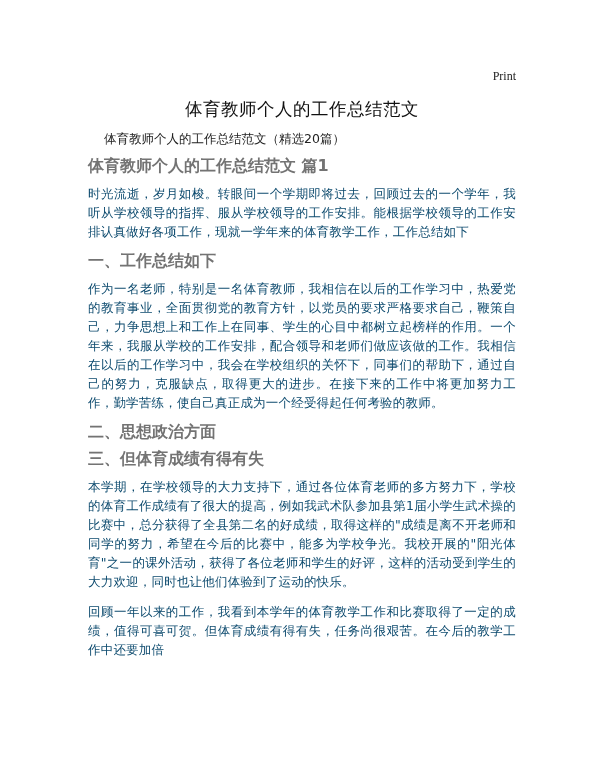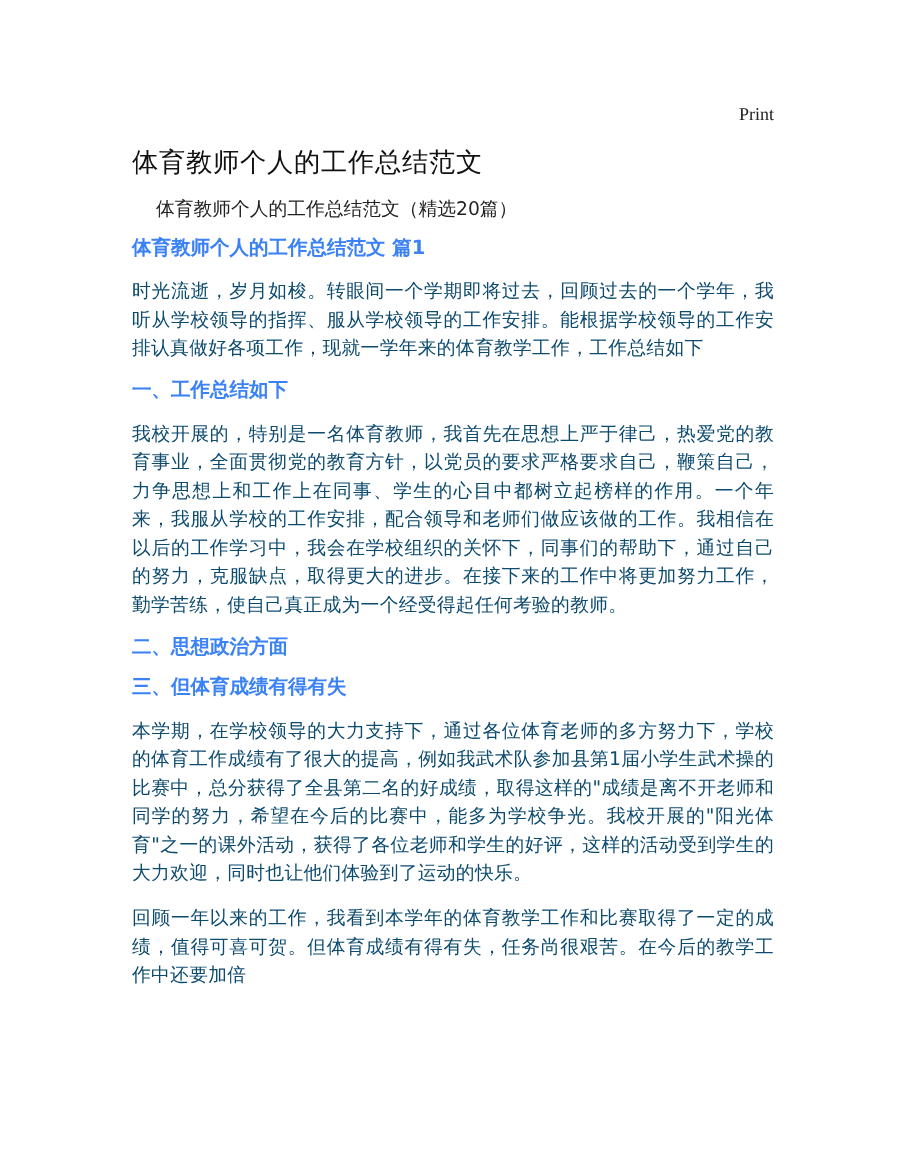--- a/index.html
+++ b/index.html
@@ -25,37 +25,38 @@
       font-family: "Liberation Serif", "DejaVu Serif", serif;
       font-size: 12px;
       color: #222;
       line-height: 16px;
       margin: 0 0 14px 0;
       text-align: right;
     }
     .doc-title {
       font-size: 17.5px;
       font-weight: normal;
+      text-align: center;
       margin: 0 0 10px 0;
       line-height: 22px;
       letter-spacing: 0.5px;
       color: #111;
     }
     .doc-subtitle {
       font-size: 12.5px;
       line-height: 18px;
       margin: 0 0 9px 16px;
       color: #222;
     }
     .section-heading {
-      font-size: 13px;
+      font-size: 16px;
       font-weight: bold;
       line-height: 18px;
       margin: 0 0 9px 0;
-      color: #3b82f6;
+      color: #737373;
     }
     .paragraph {
       font-size: 12.5px;
       line-height: 19px;
       margin: 0 0 11px 0;
       color: #0c4a6e;
       text-align: justify;
       letter-spacing: 0.2px;
     }
   </style>
@@ -68,21 +69,21 @@
   <h1 class="doc-title">体育教师个人的工作总结范文</h1>
 
   <div class="doc-subtitle">体育教师个人的工作总结范文（精选20篇）</div>
 
   <div class="section-heading">体育教师个人的工作总结范文 篇1</div>
 
   <p class="paragraph">时光流逝，岁月如梭。转眼间一个学期即将过去，回顾过去的一个学年，我听从学校领导的指挥、服从学校领导的工作安排。能根据学校领导的工作安排认真做好各项工作，现就一学年来的体育教学工作，工作总结如下</p>
 
   <div class="section-heading">一、工作总结如下</div>
 
-  <p class="paragraph">我校开展的，特别是一名体育教师，我首先在思想上严于律己，热爱党的教育事业，全面贯彻党的教育方针，以党员的要求严格要求自己，鞭策自己，力争思想上和工作上在同事、学生的心目中都树立起榜样的作用。一个年来，我服从学校的工作安排，配合领导和老师们做应该做的工作。我相信在以后的工作学习中，我会在学校组织的关怀下，同事们的帮助下，通过自己的努力，克服缺点，取得更大的进步。在接下来的工作中将更加努力工作，勤学苦练，使自己真正成为一个经受得起任何考验的教师。</p>
+  <p class="paragraph">作为一名老师，特别是一名体育教师，我相信在以后的工作学习中，热爱党的教育事业，全面贯彻党的教育方针，以党员的要求严格要求自己，鞭策自己，力争思想上和工作上在同事、学生的心目中都树立起榜样的作用。一个年来，我服从学校的工作安排，配合领导和老师们做应该做的工作。我相信在以后的工作学习中，我会在学校组织的关怀下，同事们的帮助下，通过自己的努力，克服缺点，取得更大的进步。在接下来的工作中将更加努力工作，勤学苦练，使自己真正成为一个经受得起任何考验的教师。</p>
 
   <div class="section-heading">二、思想政治方面</div>
 
 
   <div class="section-heading">三、但体育成绩有得有失</div>
 
   <p class="paragraph">本学期，在学校领导的大力支持下，通过各位体育老师的多方努力下，学校的体育工作成绩有了很大的提高，例如我武术队参加县第1届小学生武术操的比赛中，总分获得了全县第二名的好成绩，取得这样的"成绩是离不开老师和同学的努力，希望在今后的比赛中，能多为学校争光。我校开展的"阳光体育"之一的课外活动，获得了各位老师和学生的好评，这样的活动受到学生的大力欢迎，同时也让他们体验到了运动的快乐。</p>
 
   <p class="paragraph">回顾一年以来的工作，我看到本学年的体育教学工作和比赛取得了一定的成绩，值得可喜可贺。但体育成绩有得有失，任务尚很艰苦。在今后的教学工作中还要加倍</p>
 </div>

